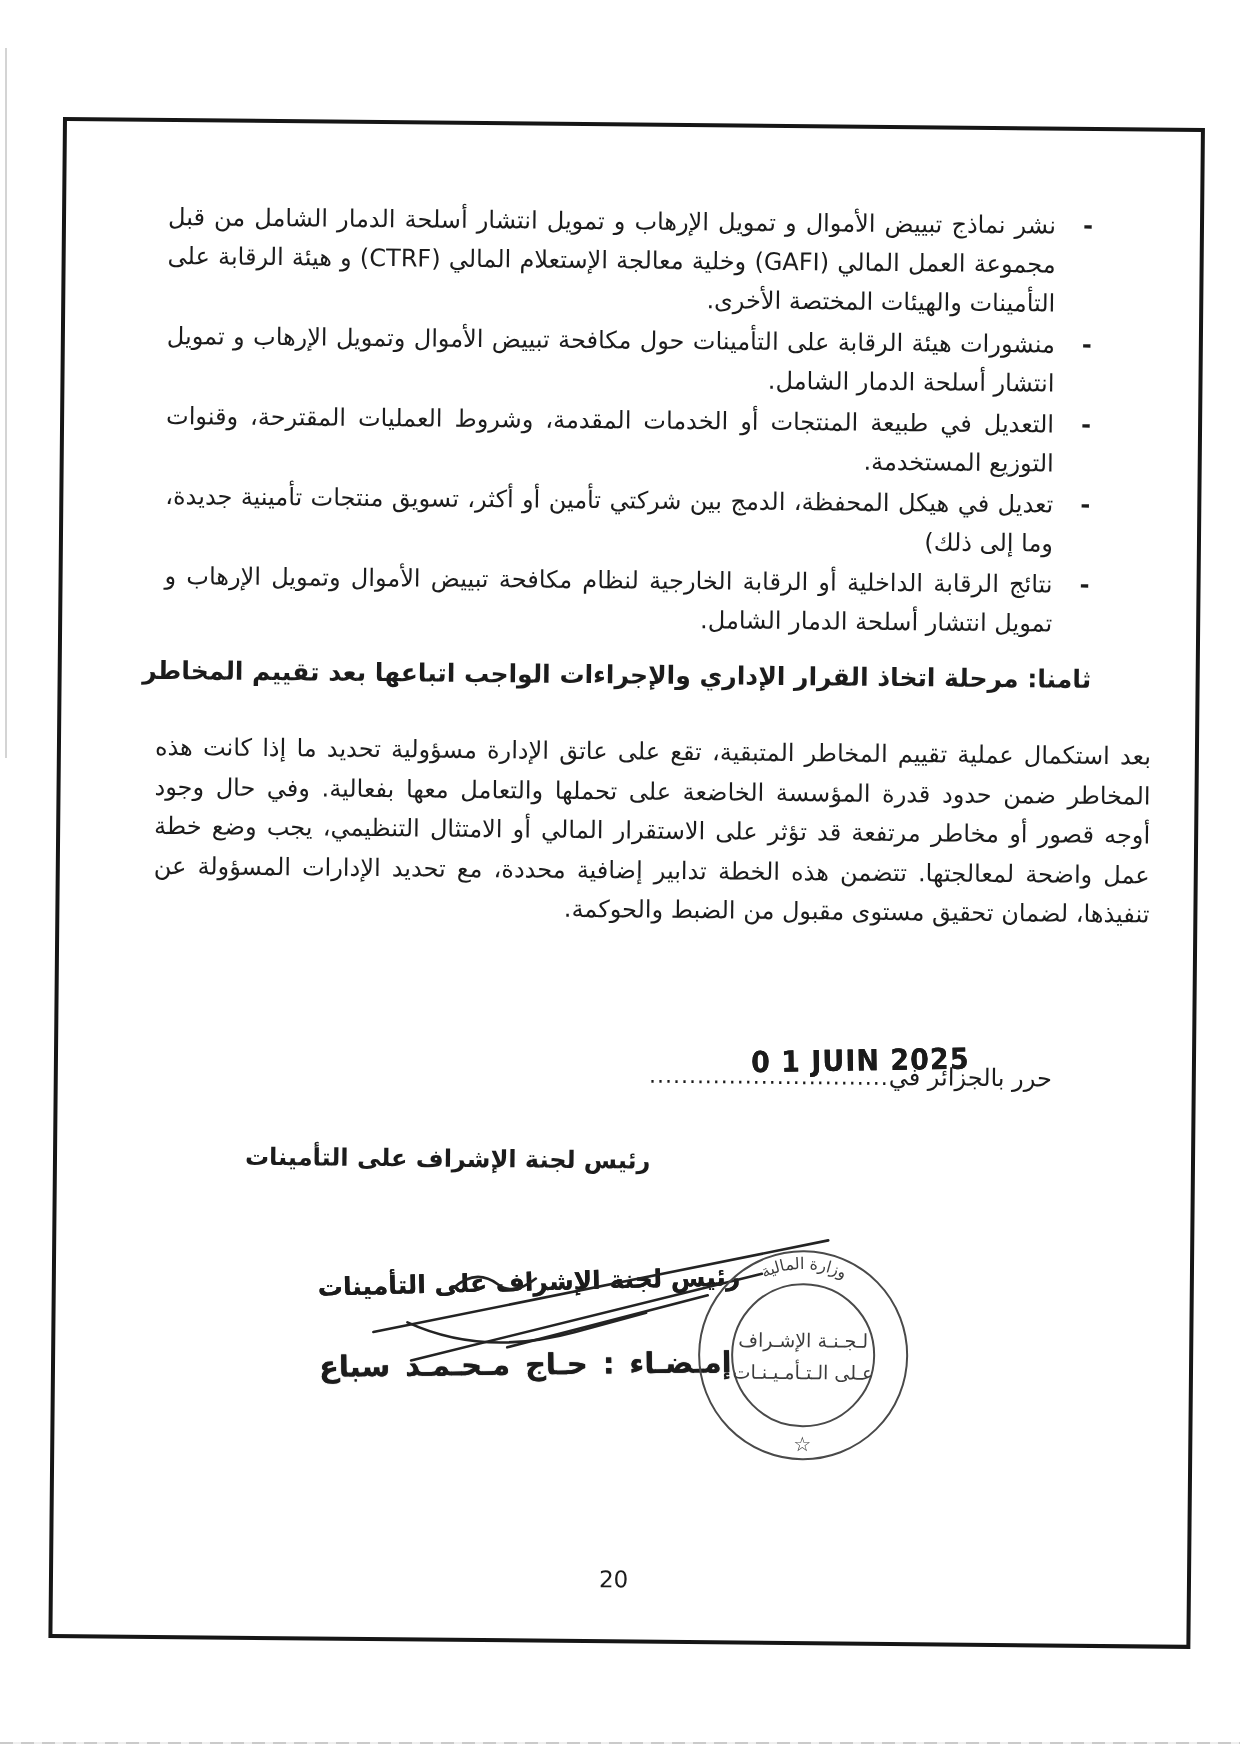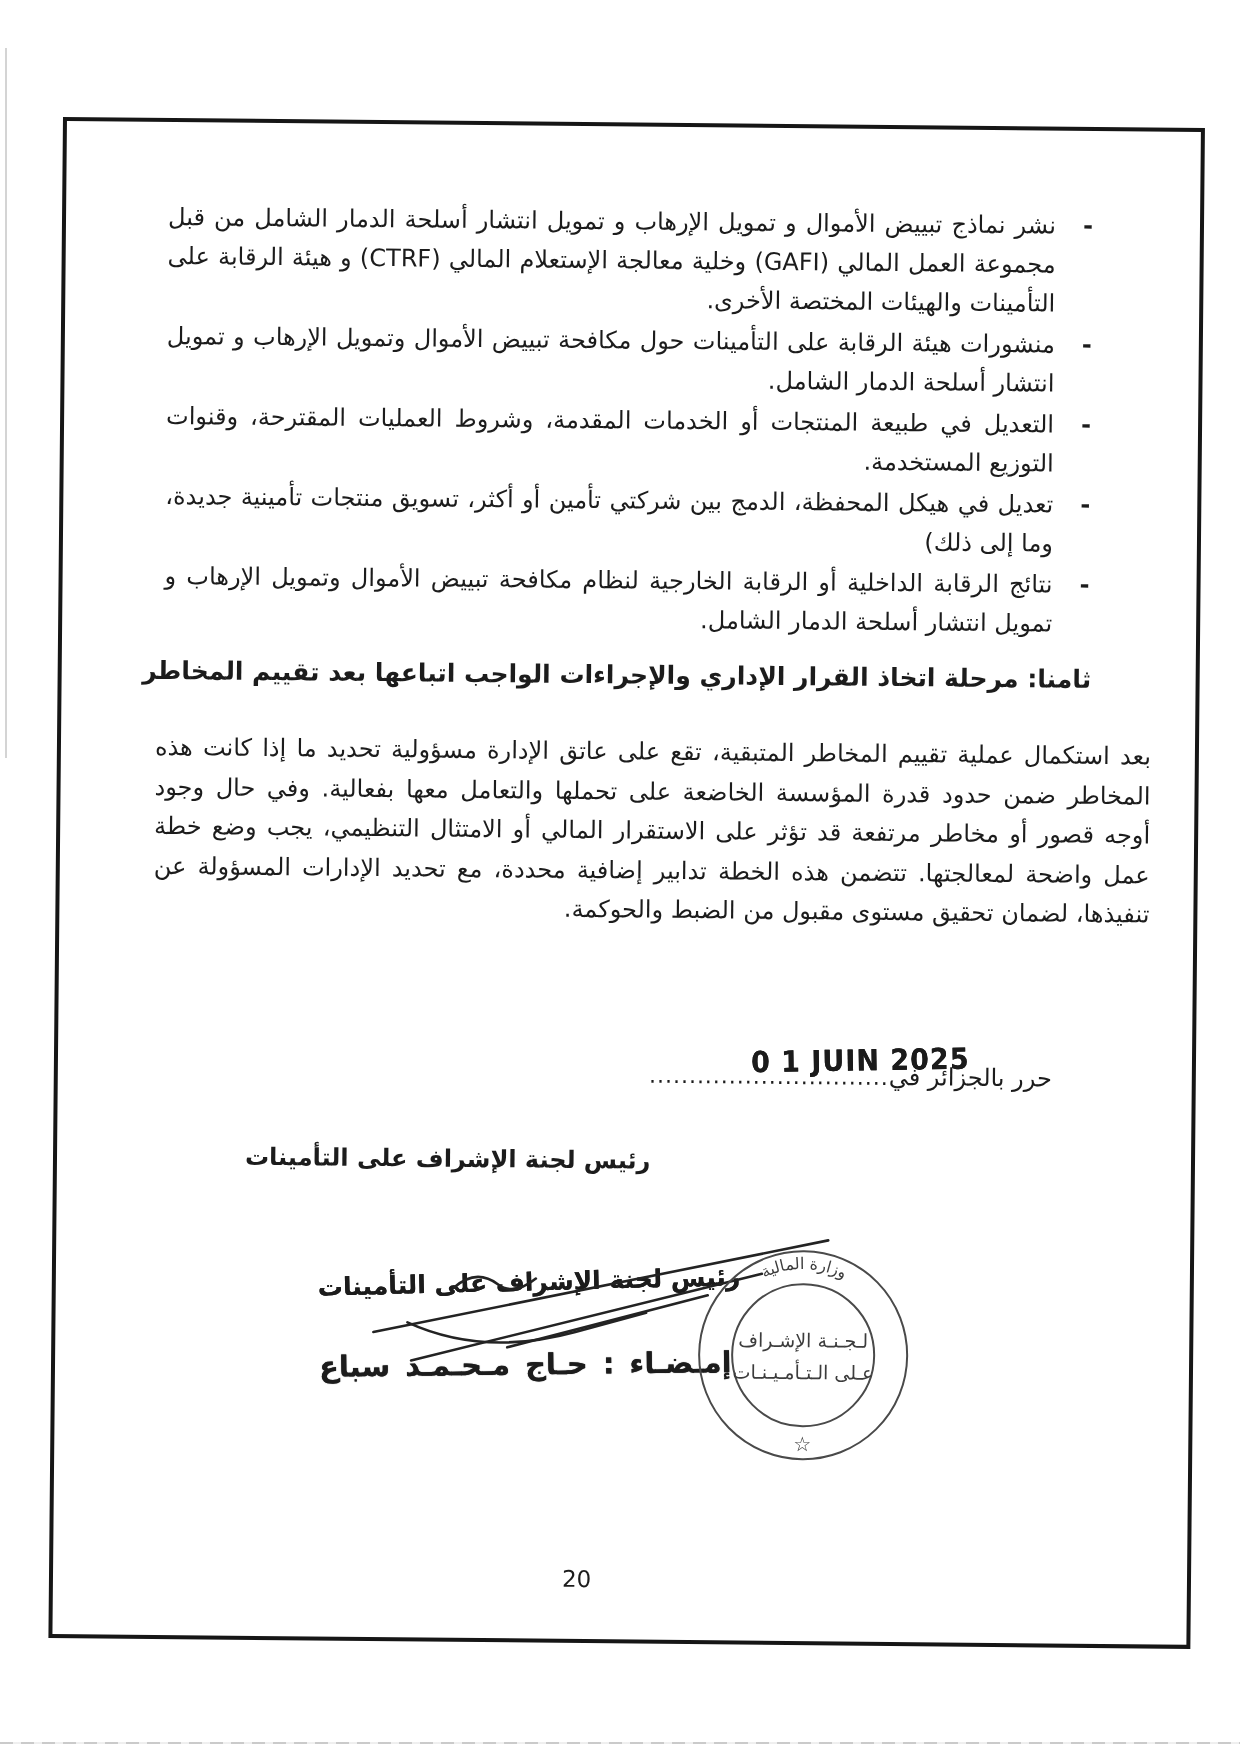--- a/index.html
+++ b/index.html
@@ -61,21 +61,21 @@
   .sig-svg{position:absolute;left:0;top:0;pointer-events:none;}
   .sig-svg path{stroke:#232323;stroke-width:2.6;fill:none;stroke-linecap:round;}
   
   .seal{position:absolute;left:633px;top:1112px;}
   .seal circle{fill:none;stroke:#4a4a4a;stroke-width:2;}
   .seal text{fill:#3c3c3c;font-family:"DejaVu Sans",sans-serif;}
   .seal-ring-text{font-size:16px;letter-spacing:7px;}
   .seal-line{font-size:19px;text-anchor:middle;direction:rtl;}
   .seal-star{font-size:20px;text-anchor:middle;}
   
-  .page-number{position:absolute;left:509px;top:1440px;font-size:23px;}
+  .page-number{position:absolute;left:546px;top:1440px;font-size:23px;}
 </style>
 </head>
 <body>
 
 <div class="scan-left"></div>
 <div class="scan-bottom"></div>
 
 <div class="frame">
 
   <div class="bullets">

